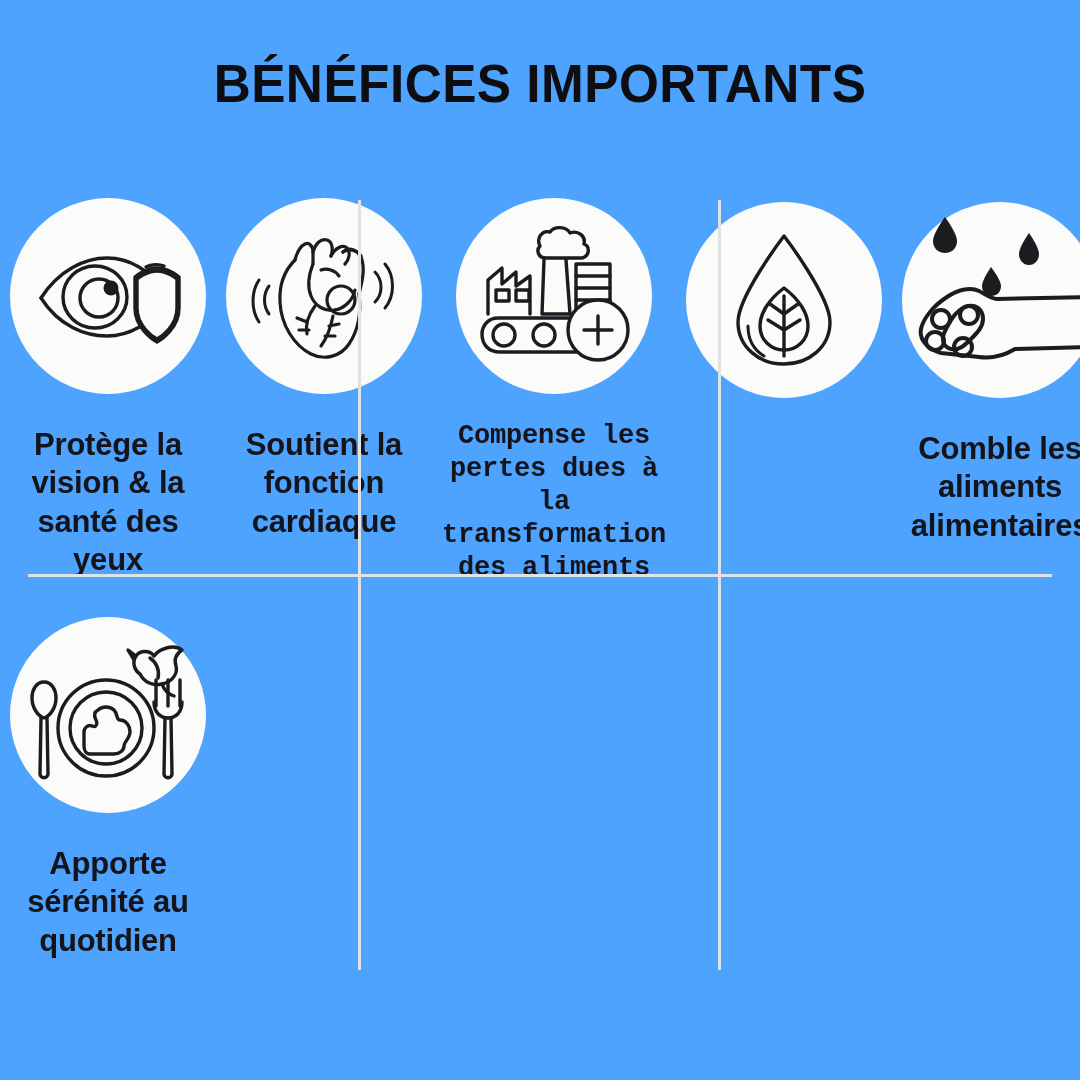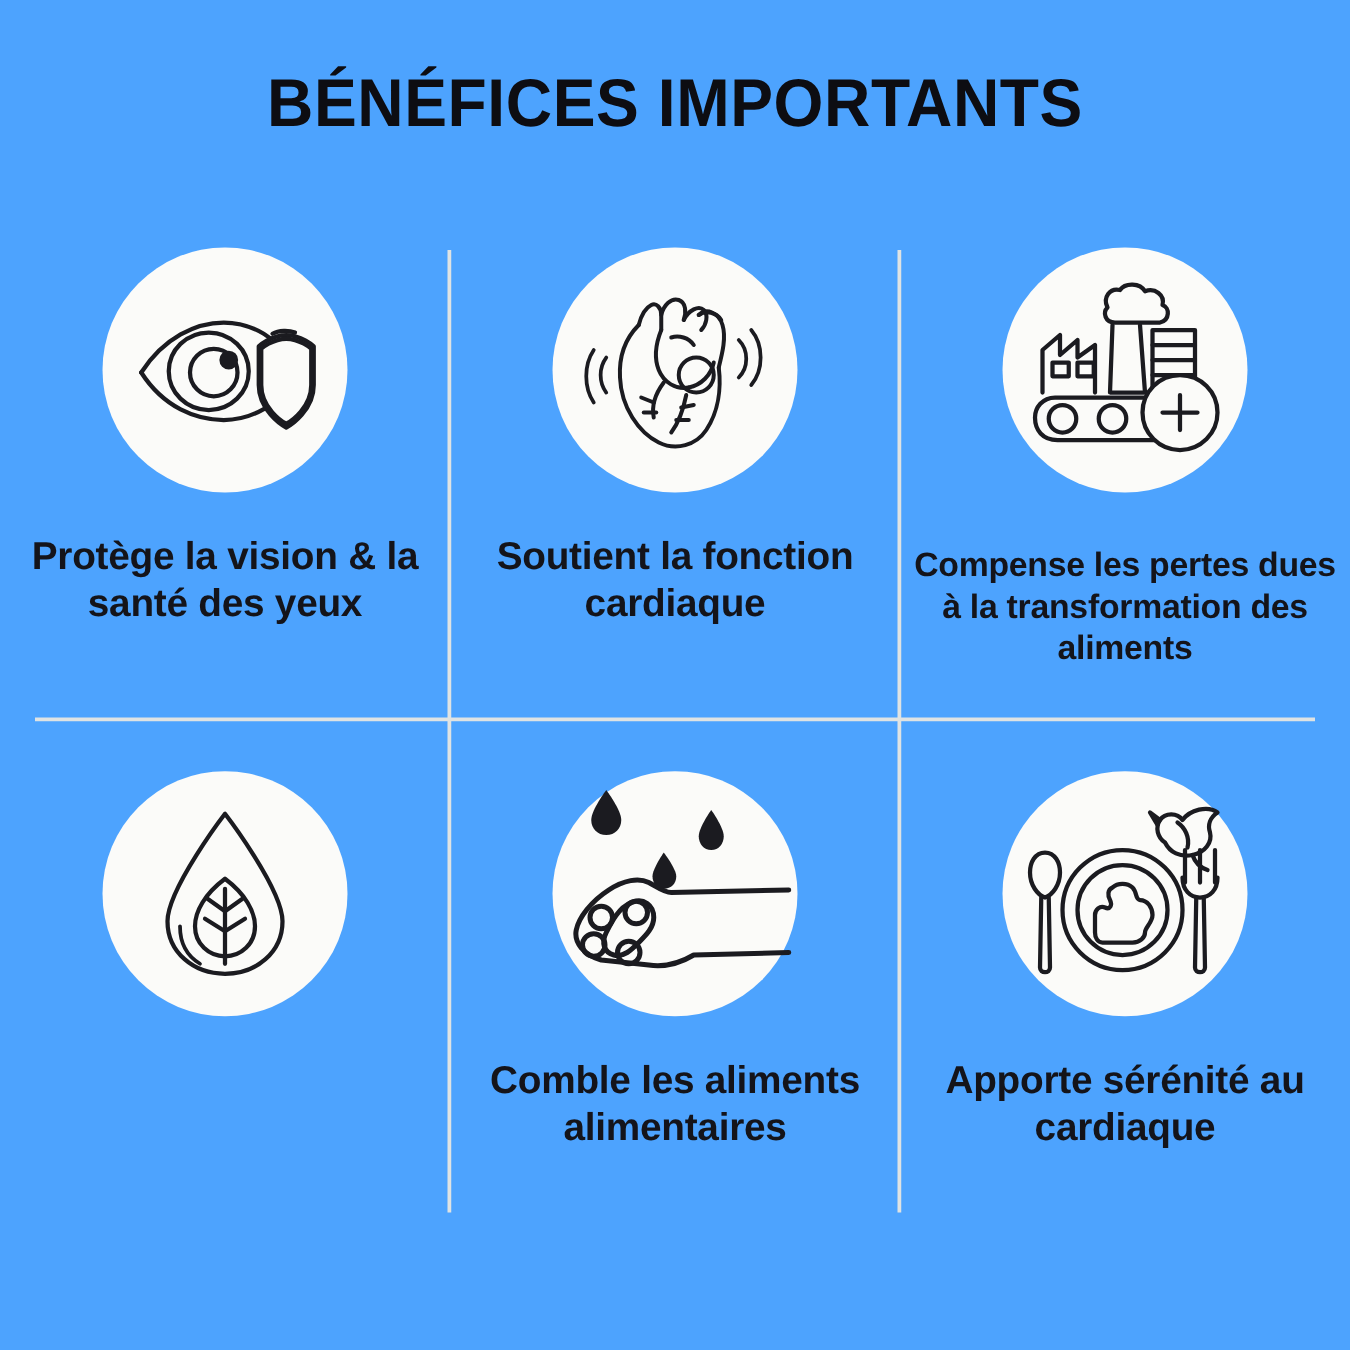--- a/index.html
+++ b/index.html
@@ -25,21 +25,21 @@
     color:#0d0d12;
     transform:scaleX(0.95);
   }
 
   
   .grid {
     position:absolute;
     top:170px; left:0;
     width:1080px; height:830px;
     display:grid;
-    grid-template-columns:1fr 1fr 1fr;
+    grid-template-columns:1fr 1fr 1fr 1fr 1fr;
     grid-template-rows:1fr 1fr;
   }
   .cell {
     position:relative;
     display:flex;
     flex-direction:column;
     align-items:center;
     justify-content:flex-start;
     padding:28px 10px 0 10px;
   }
@@ -63,22 +63,23 @@
     color:#14141a;
     font-weight:bold;
     font-size:31px;
     line-height:1.24;
     letter-spacing:-0.2px;
     max-width:330px;
   }
   .caption.small {
     font-size:27px;
     line-height:1.22;
-    margin-top:42px;
+    margin-top:26px;
     max-width:345px;
+    font-family:Liberation Mono, monospace;
   }
 
   
   .v-div {
     position:absolute;
     width:3px;
     background:#dfe3e3;
     top:200px;
     height:770px;
   }
@@ -263,21 +264,21 @@
                      C96 110 92 114 86 114 L62 114 C58 114 56 110 56 106
                      L56 92 C56 88 60 84 64 86 C68 88 70 84 68 80
                      C66 76 66 72 70 70 Z"></path>
 
             <path d="M128 40 L128 66 M140 40 L140 66 M152 40 L152 66"></path>
             <path d="M126 62 C126 72 132 78 140 78 C148 78 154 72 154 62"></path>
             <path d="M137 78 L136 134 C136 139 144 139 144 134 L143 78"></path>
           </svg>
         </span>
       </div>
-      <div class="caption">Apporte sérénité au cardiaque</div>
+      <div class="caption">Apporte sérénité au quotidien</div>
     </div>
 
   </div>
 
   <div class="v-div v1"></div>
   <div class="v-div v2"></div>
   <div class="h-div"></div>
 
 </div>
 

